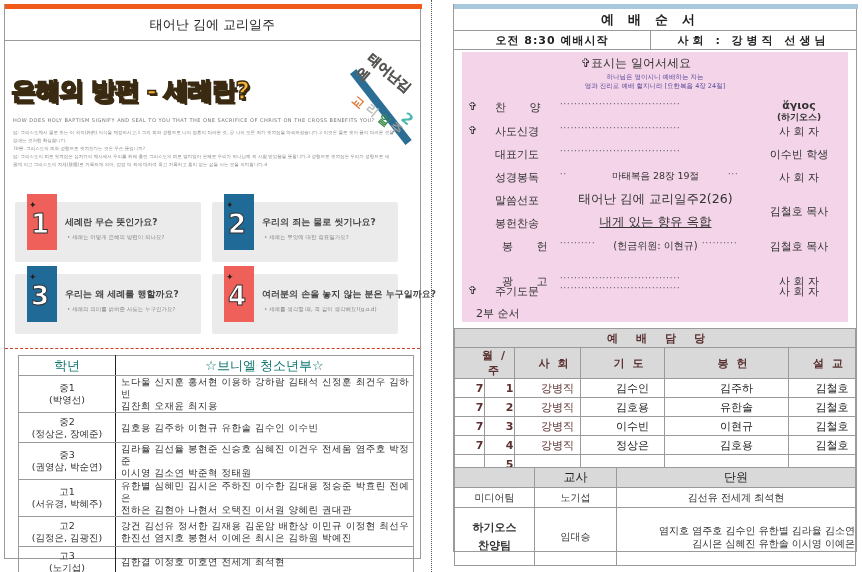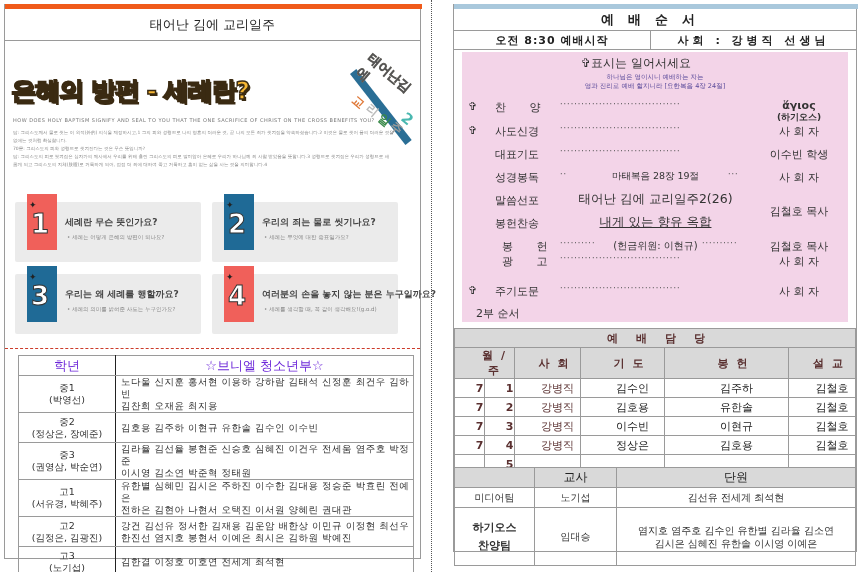--- a/index.html
+++ b/index.html
@@ -25,21 +25,21 @@
   .q-tag.red { background: #f0605a; }
   .q-tag.blue { background: #1f6a96; }
   .q-num { position: absolute; left: 4px; top: 16px; font-size: 26px; font-weight: bold; color: #fff; -webkit-text-stroke: 1px #333; line-height: 28px; }
   .q-spark { position: absolute; left: 2px; top: 6px; font-size: 9px; color: #222; }
   .q-title { position: absolute; left: 50px; top: 14px; font-size: 9px; font-weight: bold; color: #444; white-space: nowrap; }
   .q-sub { position: absolute; left: 52px; top: 32px; font-size: 5.5px; color: #888; white-space: nowrap; }
 
   .dash-sep { position: absolute; left: 0; top: 344px; width: 415px; border-top: 1px dashed #cc3b2a; }
 
   .roster { position: absolute; left: 13px; top: 351px; width: 396px; border-collapse: collapse; border: 1px solid #9a9a9a; font-family: "DejaVu Sans", sans-serif; }
-  .roster th { font-weight: normal; font-size: 13px; height: 20px; border-bottom: 1px solid #9a9a9a; color: #6d28d9; }
+  .roster th { font-weight: normal; font-size: 13px; height: 20px; border-bottom: 1px solid #9a9a9a; color: #0f766e; }
   .roster th.grade-h { width: 97px; border-right: 1.5px solid #222; }
   .roster td { font-size: 9.5px; border-bottom: 1px solid #9a9a9a; vertical-align: middle; line-height: 12px; color: #333; }
   .roster td.grade { text-align: center; border-right: 1.5px solid #222; height: 30px; }
   .roster td.names { padding-left: 5px; letter-spacing: 0.5px; }
 
   .center-dots { position: absolute; left: 431px; top: 0; height: 572px; border-left: 1px dotted #555; }
 
   
   .right-page { position: absolute; left: 453px; top: 4px; width: 404px; height: 548px; border: 1px solid #9a9a9a; border-top: none; }
   .right-topbar { position: absolute; left: 0; top: 0; width: 404px; height: 5px; background: #a9c8dc; }
@@ -64,21 +64,21 @@
   .duty-table .band { background: #d9d9d9; font-weight: bold; letter-spacing: 18px; color: #5a3030; }
   .duty-table .colh { background: #d9d9d9; font-weight: bold; color: #5a3030; letter-spacing: 8px; }
   .duty-table td.num { font-weight: bold; color: #5a3030; }
   .duty-table td.host { color: #5a3030; }
 
   .team-table { position: absolute; left: 0; top: 463px; width: 402px; border-collapse: collapse; font-family: "DejaVu Sans", sans-serif; }
   .team-table td, .team-table th { border: 1px solid #9a9a9a; text-align: center; font-size: 10px; }
   .team-table th { background: #d9d9d9; font-weight: normal; font-size: 12px; height: 20px; }
   .team-table td { height: 20px; color: #333; }
   .team-table td.team-bold { font-weight: bold; font-size: 11px; line-height: 18px; height: 58px; }
-  .team-table td.members { line-height: 13px; }
+  .team-table td.members { line-height: 13px; text-align: right; }
 </style>
 </head>
 <body>
 
 <div class="left-page">
   <div class="left-topbar"></div>
   <div class="left-title">태어난 김에 교리일주</div>
 
   <div class="banner">
     <div class="banner-heading">은혜의 방편 - 세례란?</div>
@@ -224,21 +224,21 @@
     </div>
 
     <div class="order-row" style="top:187px">
       <span class="item spaced" style="left:40px">봉  헌</span>
       <span class="dots" style="width:50px">··········</span>
       <span class="mid" style="font-size:10px">(헌금위원: 이현규)</span>
       <span class="dots" style="left:240px;width:50px">··········</span>
       <span class="leader">김철호 목사</span>
     </div>
 
-    <div class="order-row" style="top:202px">
+    <div class="order-row" style="top:222px">
       <span class="item spaced" style="left:40px">광  고</span>
       <span class="dots">··································</span>
       <span class="leader">사 회 자</span>
     </div>
 
     <div class="order-row" style="top:232px">
       <span class="cross">✞</span>
       <span class="item">주기도문</span>
       <span class="dots">··································</span>
       <span class="leader">사 회 자</span>

